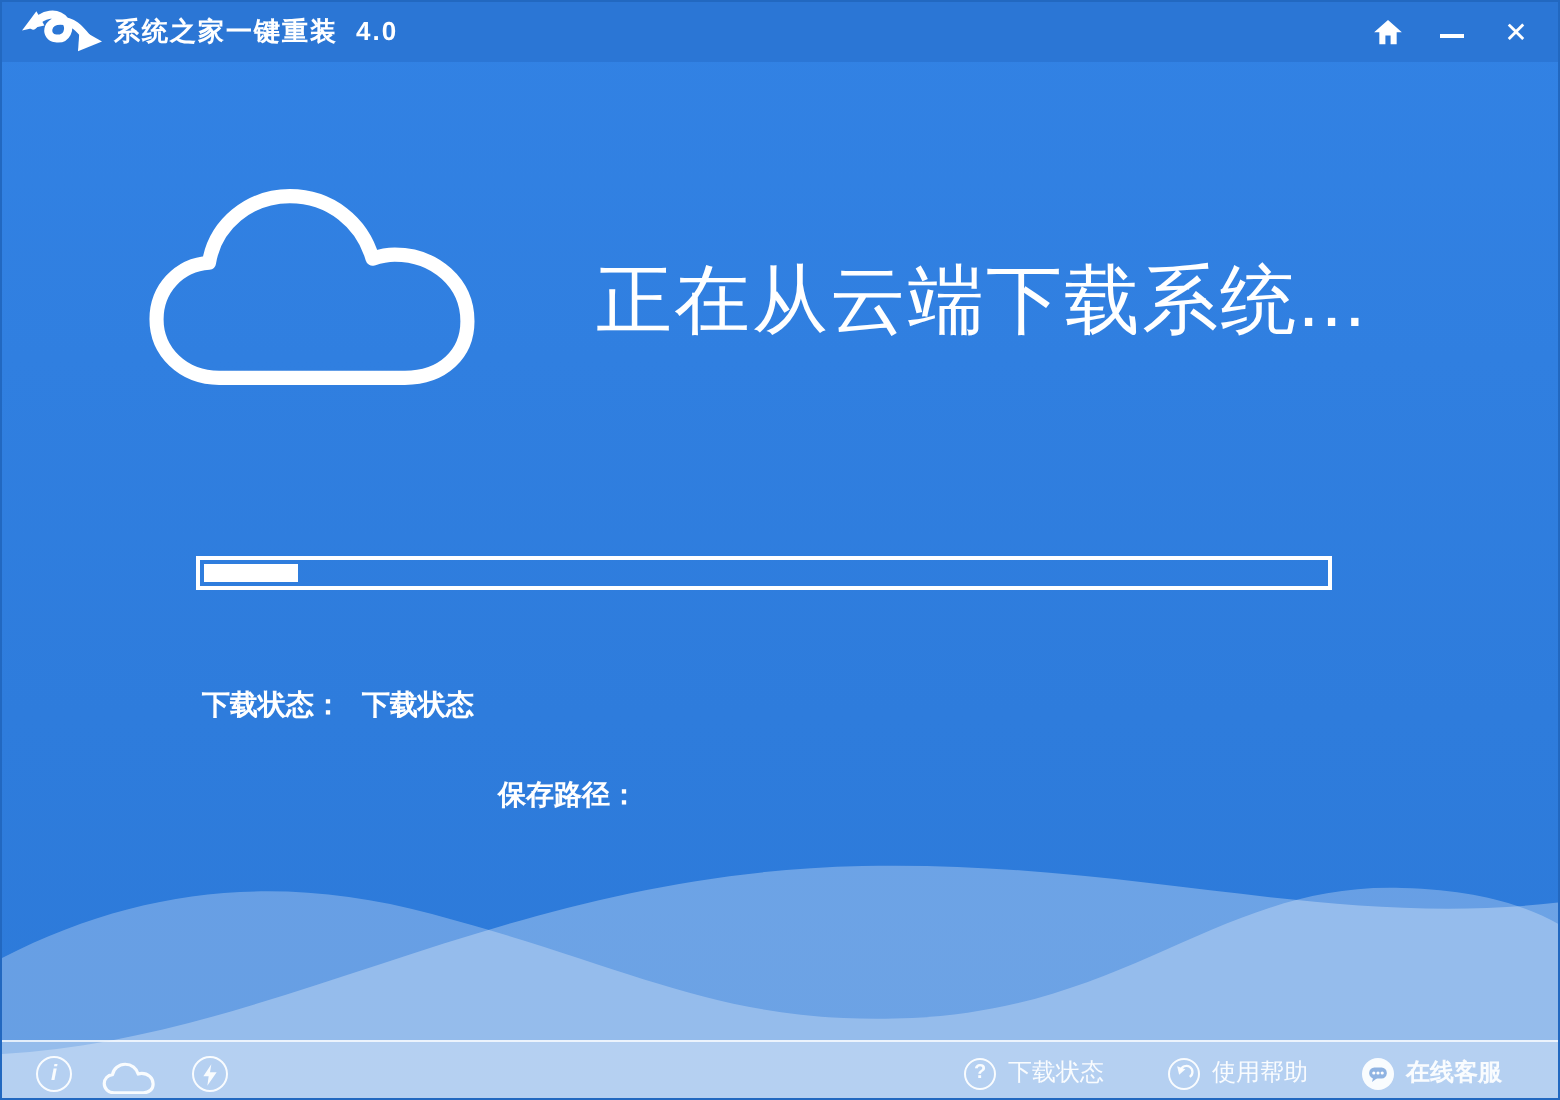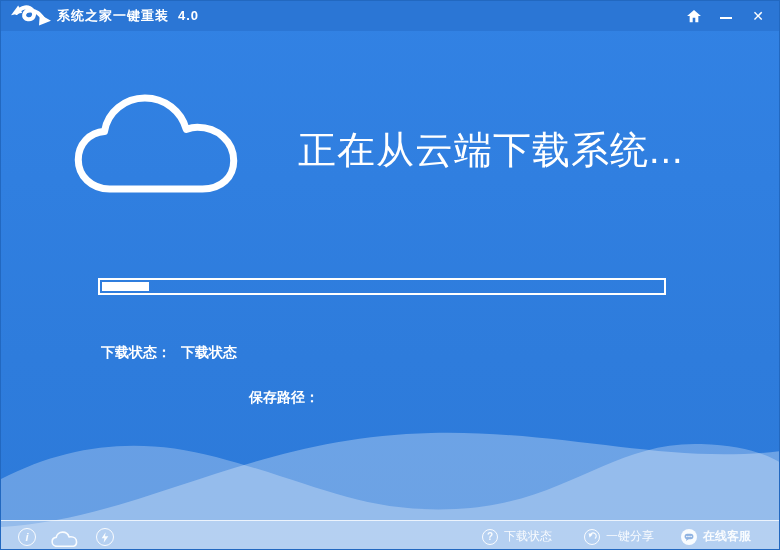--- a/index.html
+++ b/index.html
@@ -140,21 +140,21 @@
     <span class="circle">?</span>
     <span>下载状态</span>
   </span>
   <span class="flink share-link">
     <span class="circle">
       <svg viewBox="0 0 14 14" width="10" height="10">
         <path d="M11,9 A4.2,4.2 0 1 0 4.6,4.6" fill="none" stroke="rgba(255,255,255,0.92)" stroke-width="1.6"></path>
         <polygon points="2.2,1.6 8,3.6 3.6,7.6" fill="rgba(255,255,255,0.92)"></polygon>
       </svg>
     </span>
-    <span>一键分享</span>
+    <span>使用帮助</span>
   </span>
   <span class="flink support-link">
     <span style="width:16px;height:16px;display:inline-flex;">
       <svg viewBox="0 0 16 16" width="16" height="16">
         <circle cx="8" cy="8" r="8" fill="rgba(255,255,255,0.92)"></circle>
         <rect x="3.6" y="4.8" width="8.8" height="5.4" rx="2.6" fill="#8fb3e2"></rect>
         <path d="M5.6,9.6 L5,12 L8,9.8 Z" fill="#8fb3e2"></path>
         <circle cx="5.9" cy="7.5" r="0.8" fill="#fff"></circle>
         <circle cx="8" cy="7.5" r="0.8" fill="#fff"></circle>
         <circle cx="10.1" cy="7.5" r="0.8" fill="#fff"></circle>

